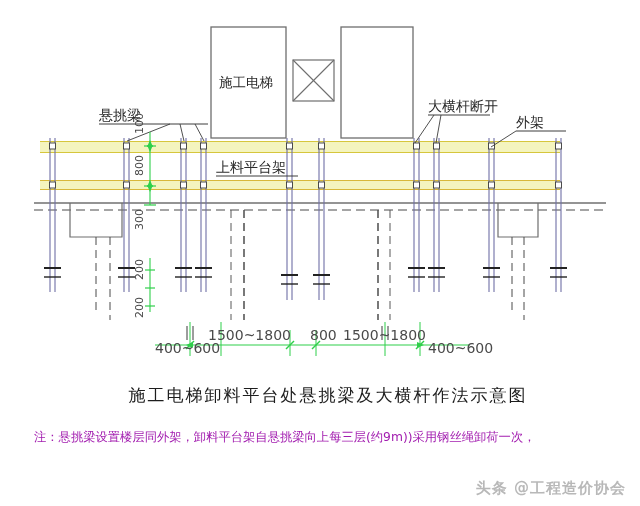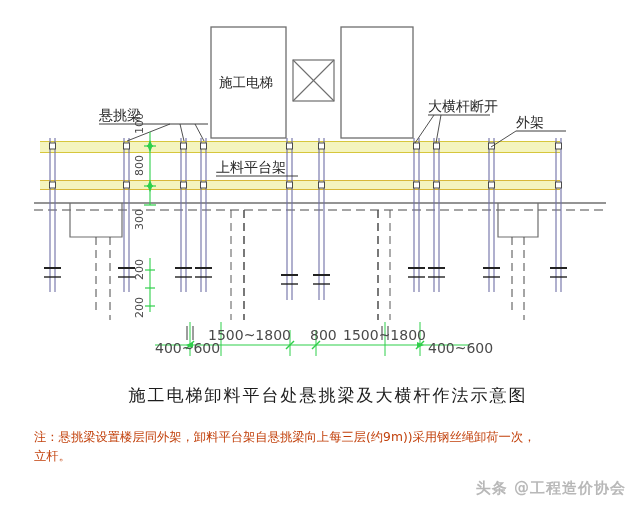--- a/index.html
+++ b/index.html
@@ -48,21 +48,21 @@
     color: #1d1d1d;
     font-family: "DejaVu Sans", "Liberation Serif", serif;
   }
   .note-block {
     position: absolute;
     left: 34px;
     top: 428px;
     width: 578px;
     font-size: 12.3px;
     line-height: 19px;
-    color: #c2410c;
+    color: #a21caf;
     font-family: "DejaVu Sans", "Liberation Sans", sans-serif;
     text-align: justify;
   }
   .note-line { display: block; white-space: nowrap; }
   .note-line.l3 { text-indent: 0; }
   .watermark {
     position: absolute;
     right: 14px;
     bottom: 8px;
     font-size: 15px;
@@ -301,18 +301,17 @@
     <text class="dim-text" x="343" y="340" font-size="14">1500~1800</text>
 
     <text class="dim-text" x="428" y="353" font-size="14">400~600</text>
 
   </svg>
 
   <div class="title-text">施工电梯卸料平台处悬挑梁及大横杆作法示意图</div>
 
   <div class="note-block">
     <span class="note-line l1">注：悬挑梁设置楼层同外架，卸料平台架自悬挑梁向上每三层(约9m))采用钢丝绳卸荷一次，</span>
-    <span class="note-line l3">立杆。</span>
   </div>
 
   <div class="watermark">头条 @工程造价协会</div>
 
 </div>
 
 </body></html>

